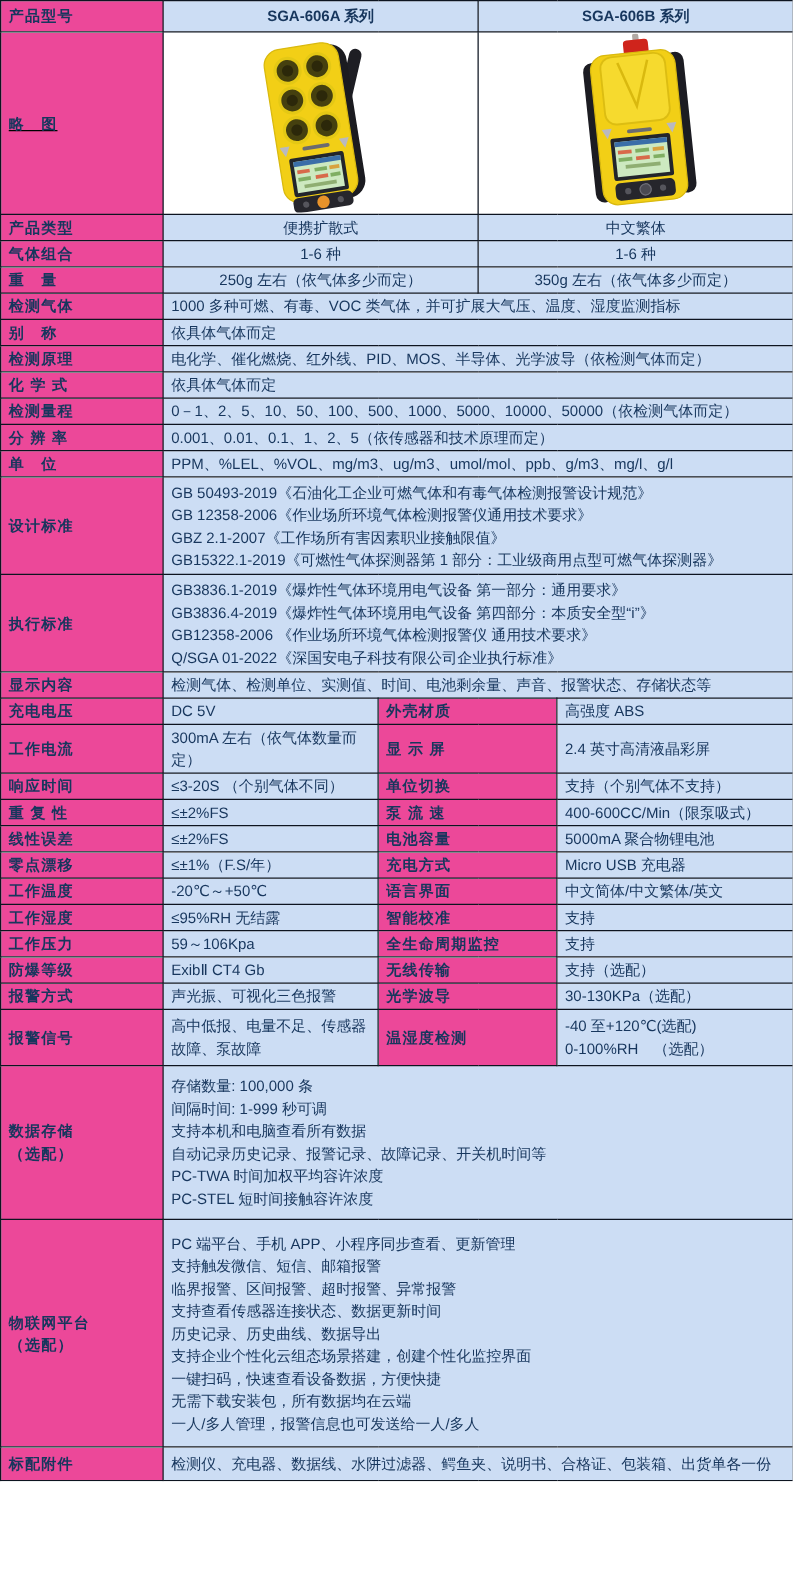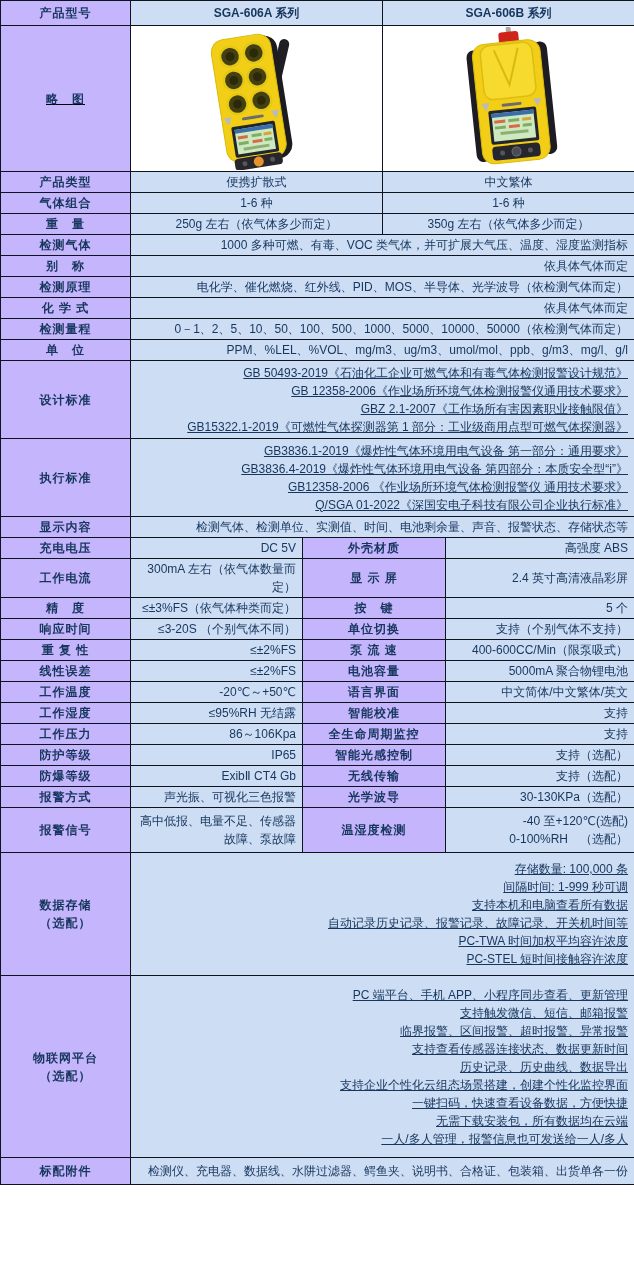--- a/index.html
+++ b/index.html
@@ -16,33 +16,33 @@
   table.spec td {
     border: 1px solid #0d1420;
     font-size: 12px;
     color: #17365d;
     vertical-align: middle;
     padding: 1px 6px;
     line-height: 1.5;
     overflow: hidden;
   }
   td.lbl {
-    background: #c4b5fd;
+    background: #ec4899;
     color: #000000;
     font-weight: bold;
-    text-align: center;
+    text-align: left;
     font-size: 13px;
     padding: 1px 2px;
     letter-spacing: 1px;
   }
-  td.val { background: #ccddf4; text-align: right; padding-left: 8px; }
+  td.val { background: #ccddf4; text-align: left; padding-left: 8px; }
   td.center { text-align: center; padding-left: 2px; }
   td.bold { font-weight: bold; color: #000; font-size: 13px; }
   td.multi { white-space: pre-line; line-height: 19px; }
-  td.lines { white-space: pre-line; line-height: 19.5px; padding-top: 3px; padding-bottom: 3px; text-decoration: underline; }
+  td.lines { white-space: pre-line; line-height: 19.5px; padding-top: 3px; padding-bottom: 3px; }
   td.img-cell { background: #ffffff; text-align: center; vertical-align: middle; padding: 0; }
   tr { height: 18px; }
   tr.h-head { height: 25px; }
   tr.h-img { height: 145px; text-decoration: underline; }
   tr.h-std { height: 78px; }
   tr.h-alarm { height: 45px; }
   tr.h-storage { height: 123px; }
   tr.h-iot { height: 182px; }
   tr.h-acc { height: 27px; }
   svg { display: block; margin: 0 auto; }
@@ -192,20 +192,24 @@
   </tr>
   <tr>
     <td class="lbl">化 学 式</td>
     <td class="val" colspan="4">依具体气体而定</td>
   </tr>
   <tr>
     <td class="lbl">检测量程</td>
     <td class="val" colspan="4">0－1、2、5、10、50、100、500、1000、5000、10000、50000（依检测气体而定）</td>
   </tr>
   <tr>
+    <td class="lbl">分 辨 率</td>
+    <td class="val" colspan="4">0.001、0.01、0.1、1、2、5（依传感器和技术原理而定）</td>
+  </tr>
+  <tr>
     <td class="lbl">单　位</td>
     <td class="val" colspan="4">PPM、%LEL、%VOL、mg/m3、ug/m3、umol/mol、ppb、g/m3、mg/l、g/l</td>
   </tr>
 
   <tr class="h-std">
     <td class="lbl">设计标准</td>
     <td class="val lines" colspan="4">GB 50493-2019《石油化工企业可燃气体和有毒气体检测报警设计规范》
 GB 12358-2006《作业场所环境气体检测报警仪通用技术要求》
 GBZ 2.1-2007《工作场所有害因素职业接触限值》
 GB15322.1-2019《可燃性气体探测器第 1 部分：工业级商用点型可燃气体探测器》</td>
@@ -229,66 +233,60 @@
     <td class="lbl" colspan="2">外壳材质</td>
     <td class="val">高强度 ABS</td>
   </tr>
   <tr>
     <td class="lbl">工作电流</td>
     <td class="val">300mA 左右（依气体数量而定）</td>
     <td class="lbl" colspan="2">显 示 屏</td>
     <td class="val">2.4 英寸高清液晶彩屏</td>
   </tr>
   <tr>
-    <td class="lbl">精　度</td>
-    <td class="val">≤±3%FS（依气体种类而定）</td>
-    <td class="lbl" colspan="2">按　键</td>
-    <td class="val">5 个</td>
-  </tr>
-  <tr>
     <td class="lbl">响应时间</td>
     <td class="val">≤3-20S （个别气体不同）</td>
     <td class="lbl" colspan="2">单位切换</td>
     <td class="val">支持（个别气体不支持）</td>
   </tr>
   <tr>
     <td class="lbl">重 复 性</td>
     <td class="val">≤±2%FS</td>
     <td class="lbl" colspan="2">泵 流 速</td>
     <td class="val">400-600CC/Min（限泵吸式）</td>
   </tr>
   <tr>
     <td class="lbl">线性误差</td>
     <td class="val">≤±2%FS</td>
     <td class="lbl" colspan="2">电池容量</td>
     <td class="val">5000mA 聚合物锂电池</td>
   </tr>
   <tr>
+    <td class="lbl">零点漂移</td>
+    <td class="val">≤±1%（F.S/年）</td>
+    <td class="lbl" colspan="2">充电方式</td>
+    <td class="val">Micro USB 充电器</td>
+  </tr>
+  <tr>
     <td class="lbl">工作温度</td>
     <td class="val">-20℃～+50℃</td>
     <td class="lbl" colspan="2">语言界面</td>
     <td class="val">中文简体/中文繁体/英文</td>
   </tr>
   <tr>
     <td class="lbl">工作湿度</td>
     <td class="val">≤95%RH 无结露</td>
     <td class="lbl" colspan="2">智能校准</td>
     <td class="val">支持</td>
   </tr>
   <tr>
     <td class="lbl">工作压力</td>
-    <td class="val">86～106Kpa</td>
+    <td class="val">59～106Kpa</td>
     <td class="lbl" colspan="2">全生命周期监控</td>
     <td class="val">支持</td>
-  </tr>
-  <tr>
-    <td class="lbl">防护等级</td>
-    <td class="val">IP65</td>
-    <td class="lbl" colspan="2">智能光感控制</td>
-    <td class="val">支持（选配）</td>
   </tr>
   <tr>
     <td class="lbl">防爆等级</td>
     <td class="val">ExibⅡ CT4 Gb</td>
     <td class="lbl" colspan="2">无线传输</td>
     <td class="val">支持（选配）</td>
   </tr>
   <tr>
     <td class="lbl">报警方式</td>
     <td class="val">声光振、可视化三色报警</td>

